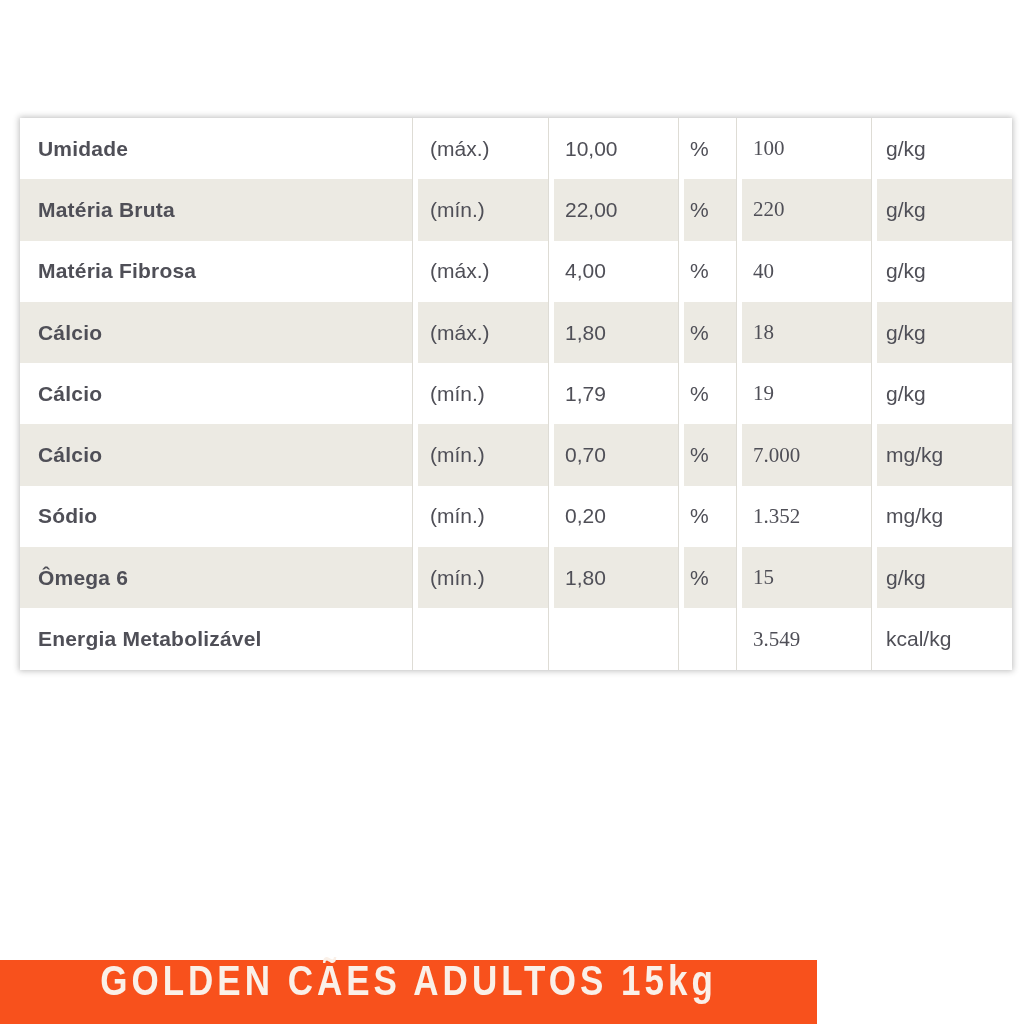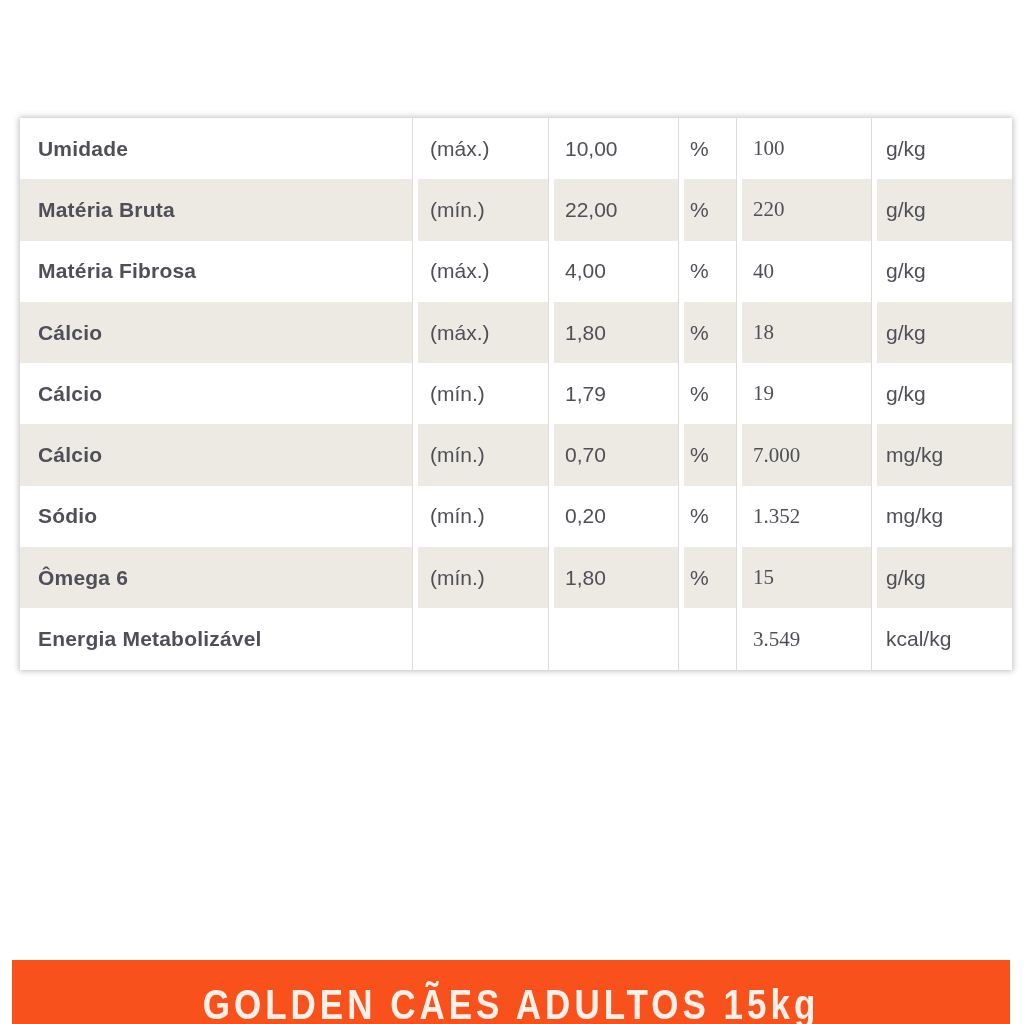--- a/index.html
+++ b/index.html
@@ -57,27 +57,27 @@
     letter-spacing: 0.2px;
     margin-left: 40px;
   }
   td.c-limit { padding-left: 12px; }
   td.c-pctval { padding-left: 11px; }
   td.c-pct { padding-left: 6px; }
   td.c-absval { padding-left: 11px; font-family: Liberation Serif, serif; }
   td.c-unit { padding-left: 9px; }
   .banner {
     position: absolute;
-    left: 12px;
+    left: 0;
     top: 960px;
-    width: 998px;
+    width: 817px;
     height: 64px;
     background: var(--banner-bg, #f8511c);
     display: flex;
-    align-items: flex-end;
+    align-items: flex-start;
     justify-content: center;
   }
   .banner-text {
     color: var(--banner-text, #faf0e8);
     font-size: 35px;
     font-weight: 700;
     letter-spacing: 4px;
     white-space: nowrap;
     transform: scaleY(1.22);
     transform-origin: center;

